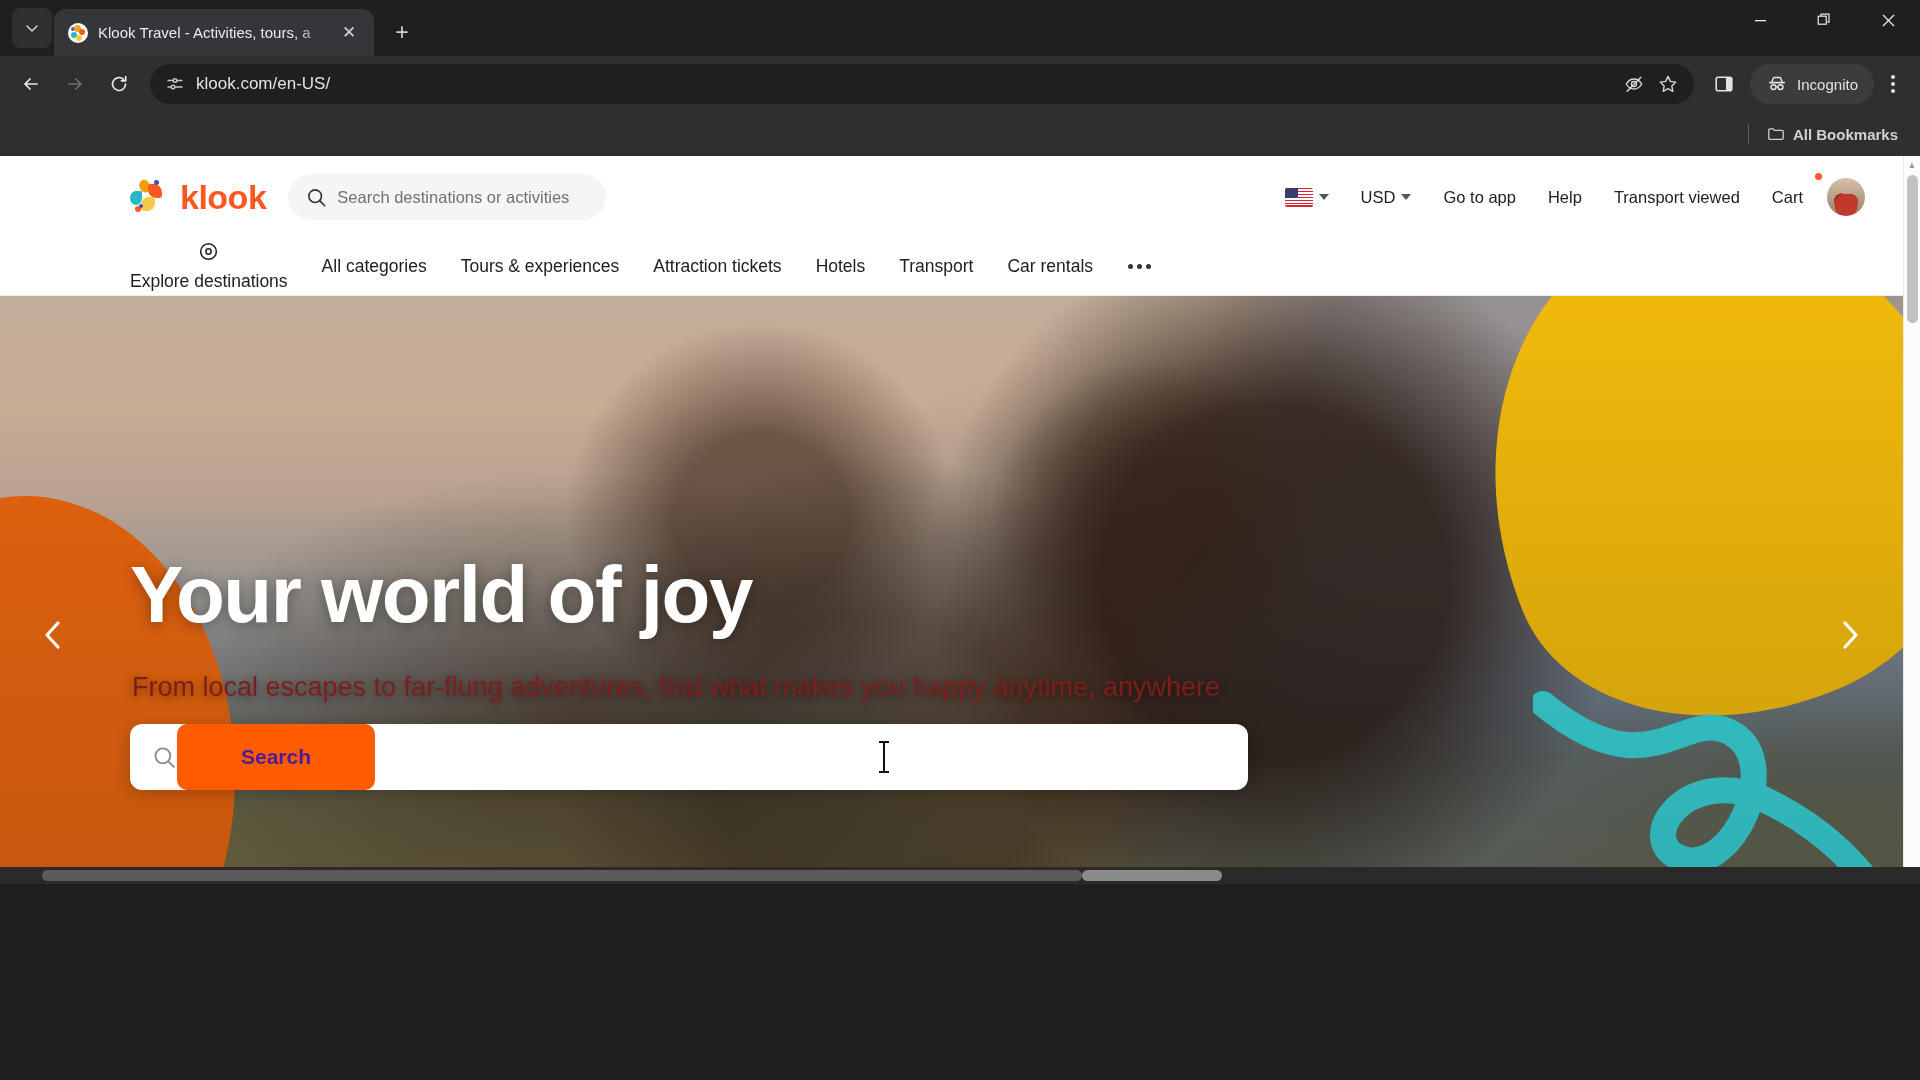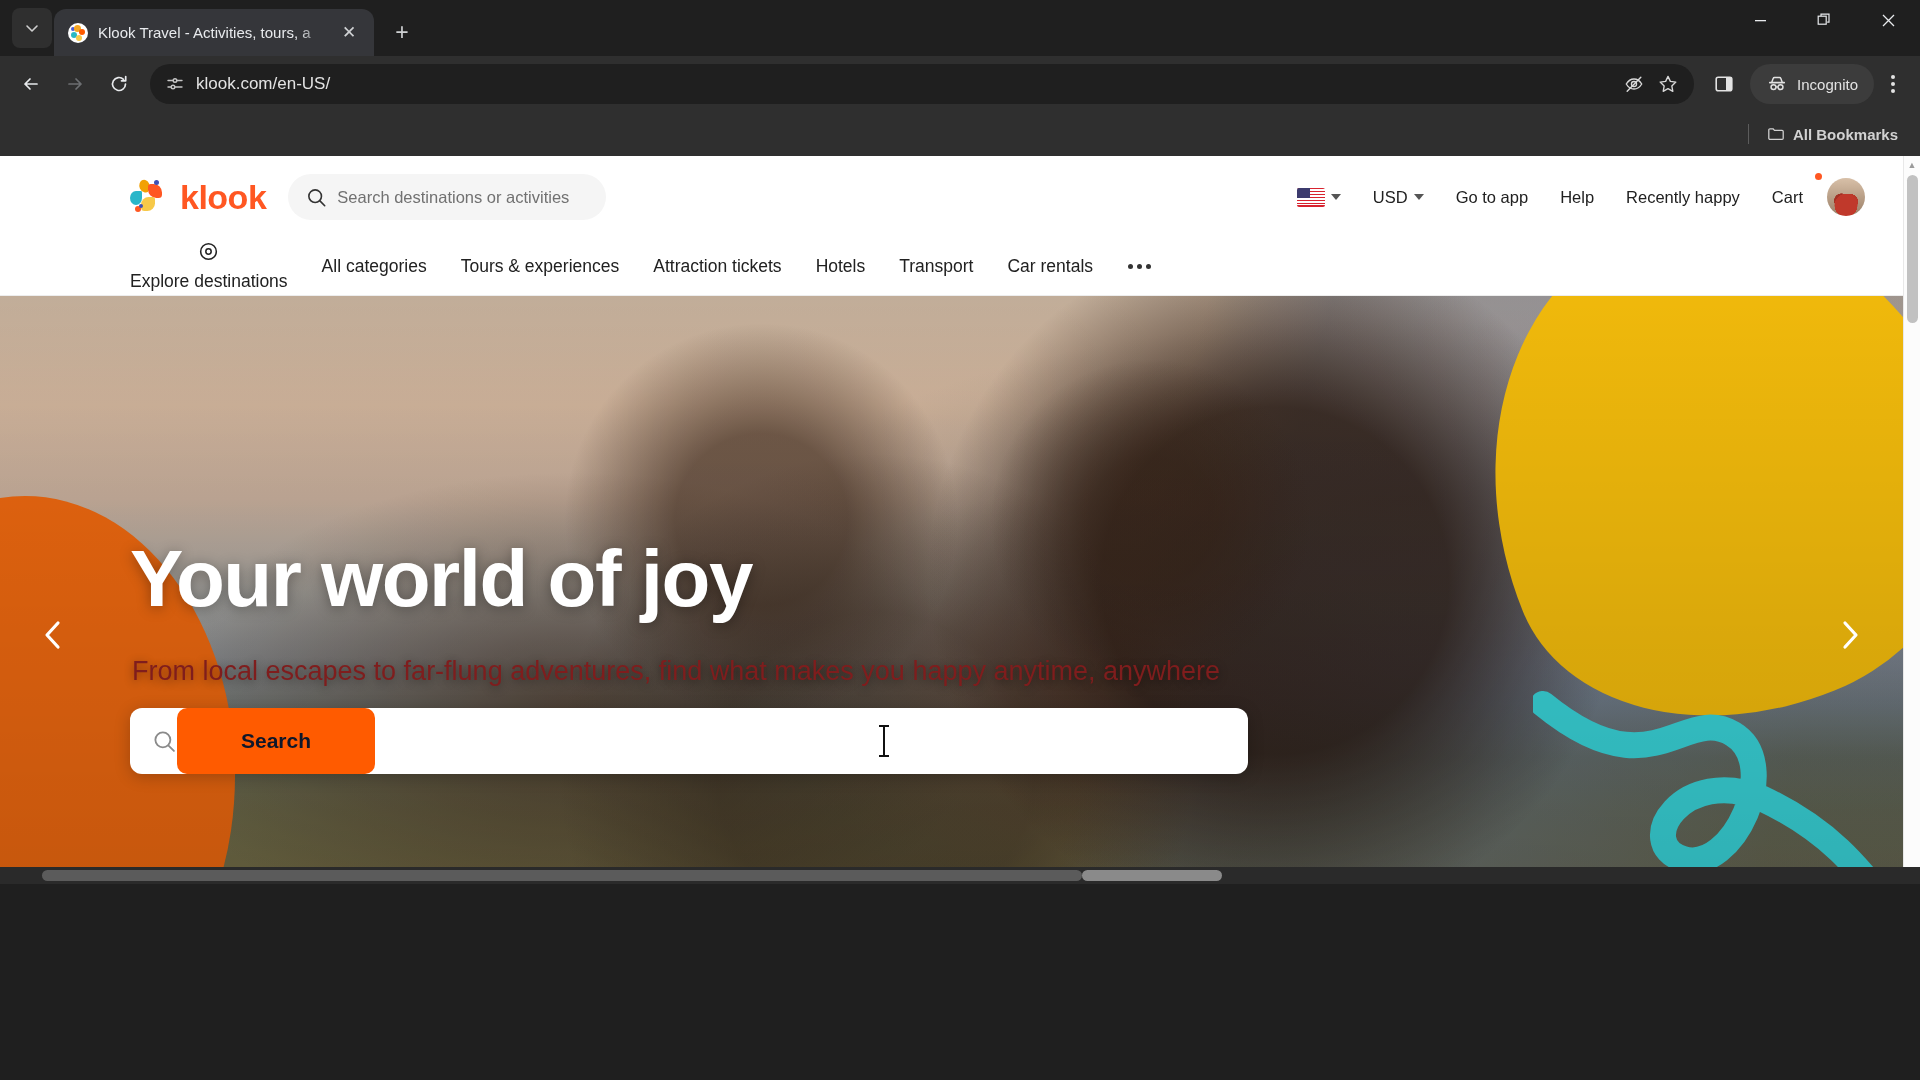--- a/index.html
+++ b/index.html
@@ -197,21 +197,21 @@
     position:absolute; right:-60px; top:-80px; width:480px; height:500px;
     background:#f9c00c; border-radius: 52% 48% 46% 54% / 62% 58% 42% 38%;
     transform: rotate(-22deg);
   }
   .hero-squiggle { position:absolute; right:10px; bottom:30px; width:360px; height:300px; }
   .hero-tint {
     position:absolute; inset:0;
     background: linear-gradient(to bottom, rgba(0,0,0,.04) 0%, rgba(0,0,0,.12) 48%, rgba(0,0,0,.2) 100%);
   }
 
-  .hero-inner { position: absolute; left: 130px; top: 0; bottom: 0; width: 1400px; }
+  .hero-inner { position: absolute; left: 130px; top: 16px; bottom: 0; width: 1400px; }
   .hero-title {
     position:absolute; top: 237px; left: 0;
     font-size: 80px; font-weight: 800; color: #fff; letter-spacing: -1.5px;
     text-shadow: 0 2px 14px rgba(0,0,0,.35);
   }
   .hero-sub {
     position:absolute; top: 360px; left: 2px;
     font-size: 27px; color: #7f1d1d; font-weight: 500;
     text-shadow: 0 2px 10px rgba(0,0,0,.45);
   }
@@ -220,21 +220,21 @@
     background:#fff; border-radius: 12px; display:flex; align-items:center;
     box-shadow: 0 3px 16px rgba(0,0,0,.22); padding-left: 22px; overflow: hidden;
   }
   .hero-searchbar .s-icon { color:#8b8b8b; display:flex; align-items:center; flex:none; }
   .hero-searchbar input {
     flex:1; border:0; outline:none; background:transparent;
     font-size: 21px; color: #333; padding-left: 14px;
     font-family: "Liberation Sans", sans-serif;
   }
   .hero-search-btn {
-    width: 198px; height: 66px; background:#ff5b00; color:#0f172a;
+    width: 198px; height: 66px; background:#ff5b00; color:#4c1d95;
     border:0; font-size: 21px; font-weight: 700; border-radius: 10px;
     font-family: "Liberation Sans", sans-serif; flex:none;
   }
   .text-caret {
     position:absolute; left: 753px; top: 430px; width: 2px; height: 30px;
     background: #111;
   }
   .text-caret::before, .text-caret::after {
     content:""; position:absolute; left:-4px; width:10px; height:2px; background:#111;
   }
@@ -420,21 +420,21 @@
           <div class="hdr-item">
             <span class="flag"></span>
             <span class="caret"></span>
           </div>
           <div class="hdr-item">
             <span>USD</span>
             <span class="caret"></span>
           </div>
           <div class="hdr-item">Go to app</div>
           <div class="hdr-item">Help</div>
-          <div class="hdr-item">Recently happy</div>
+          <div class="hdr-item">Transport viewed</div>
           <div class="hdr-item cart-wrap">
             <span>Cart</span>
             <span class="cart-dot"></span>
           </div>
           <div class="avatar"></div>
         </div>
       </div>
 
       <div class="klook-nav">
         <div class="nav-item">

